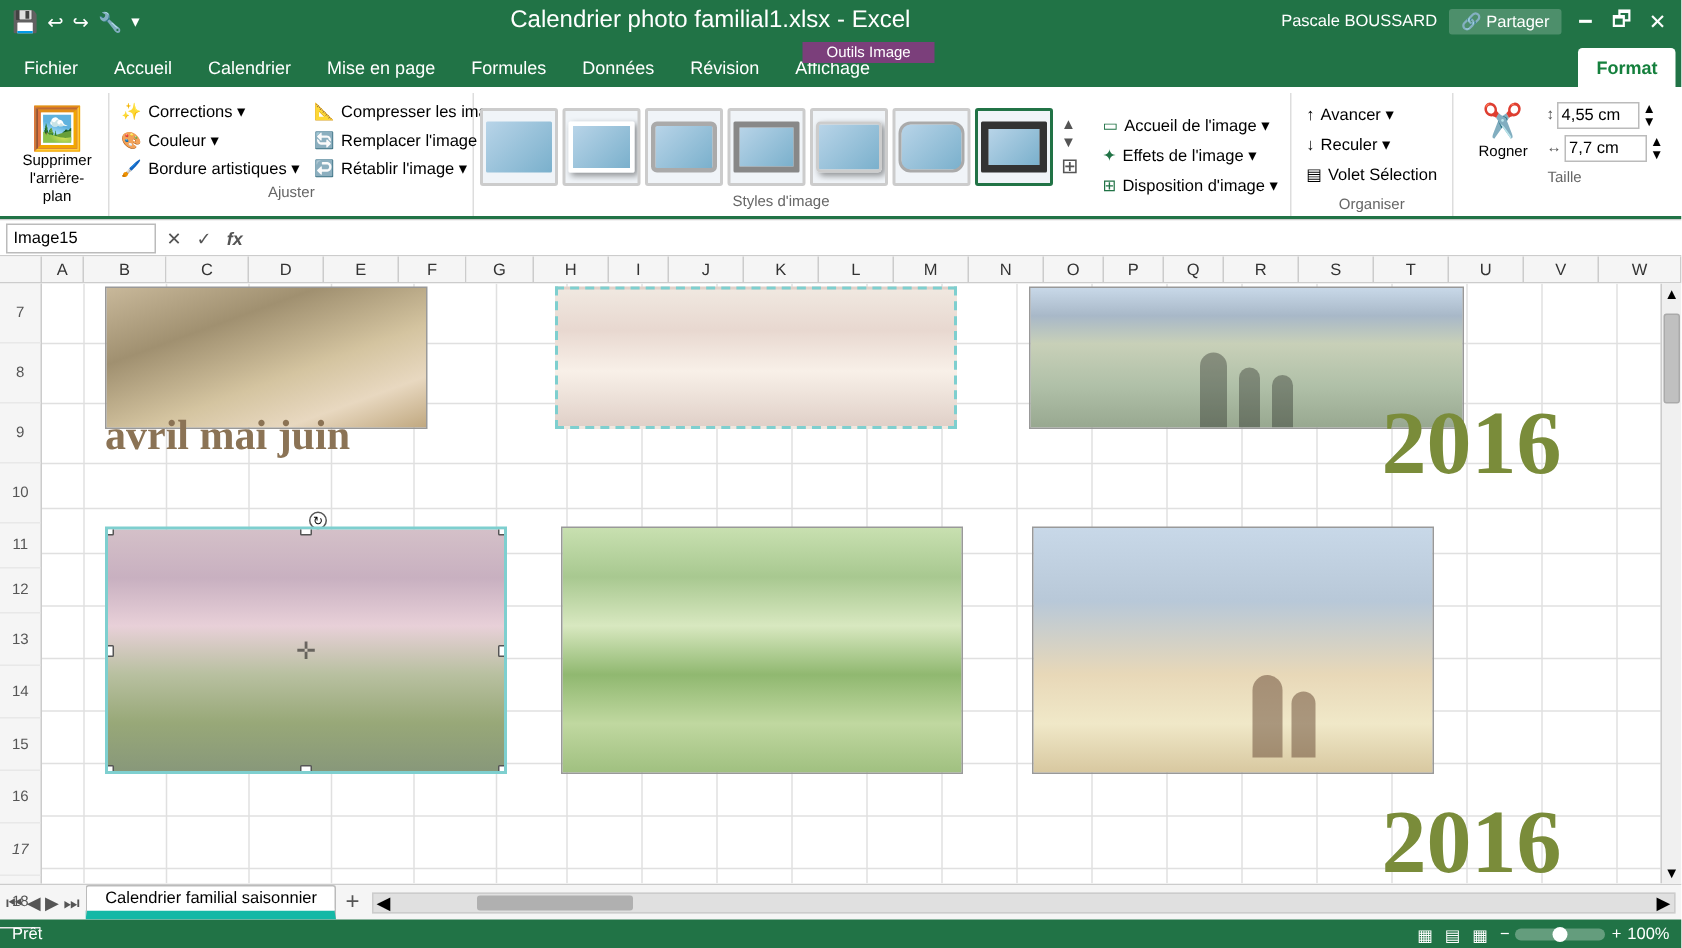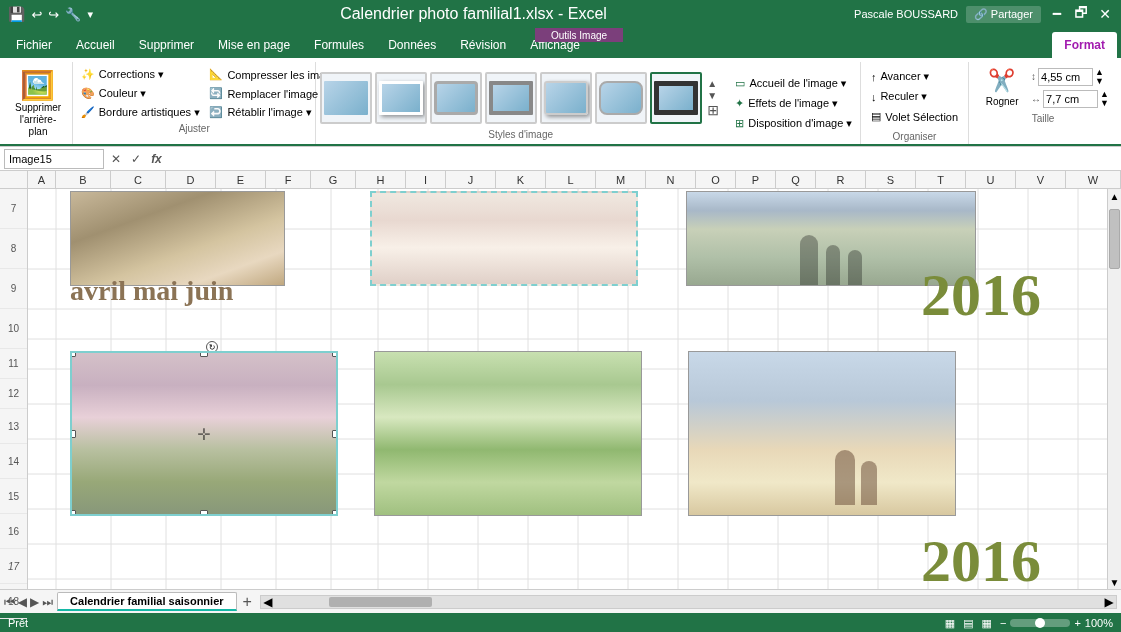--- a/index.html
+++ b/index.html
@@ -27,21 +27,21 @@
       font-size: 12px;
       cursor: pointer;
       color: #fff;
       border-radius: 3px 3px 0 0;
       height: 26px;
       display: flex;
       align-items: center;
     }
     .ribbon-tab.active {
       background: #fff;
-      color: #a21caf;
+      color: #15803d;
       font-weight: 600;
     }
 
     
     .ribbon-content {
       display: flex;
       align-items: stretch;
       padding: 4px 4px 0 4px;
       height: 88px;
       border-bottom: 2px solid #217346;
@@ -283,21 +283,21 @@
     .sheet-tab {
       padding: 2px 12px;
       border: 1px solid #bbb;
       border-bottom: none;
       background: #fff;
       font-size: 11px;
       cursor: pointer;
       border-radius: 2px 2px 0 0;
       margin-right: 2px;
     }
-    .sheet-tab.active { background: #fff; font-weight: 700; border-bottom: 2px solid #14b8a6; }
+    .sheet-tab.active { background: #fff; font-weight: 400; border-bottom: 6px solid #14b8a6; }
     .add-sheet { cursor: pointer; font-size: 16px; color: #555; padding: 0 4px; }
 
     
     .status-bar {
       height: 20px;
       background: #217346;
       color: #fff;
       font-size: 11px;
       display: flex;
       align-items: center;
@@ -382,21 +382,21 @@
     </div>
   </div>
 
   <div class="ribbon">
 
     <div style="position:relative;">
       <div style="background:#217346; display:flex; align-items:flex-end; height:30px; padding-left:4px;">
 
         <div class="ribbon-tab">Fichier</div>
         <div class="ribbon-tab">Accueil</div>
-        <div class="ribbon-tab">Supprimer</div>
+        <div class="ribbon-tab">Calendrier</div>
         <div class="ribbon-tab">Mise en page</div>
         <div class="ribbon-tab">Formules</div>
         <div class="ribbon-tab">Données</div>
         <div class="ribbon-tab">Révision</div>
         <div class="ribbon-tab">Affichage</div>
 
         <div style="position:absolute; top:0; left:535px; background:#7b3f7b; color:#fff; font-size:10px; padding:1px 16px; height:14px; display:flex; align-items:center;">Outils Image</div>
         <div class="ribbon-tab active" style="margin-left: auto; margin-right: 4px;">Format</div>
       </div>
     </div>

